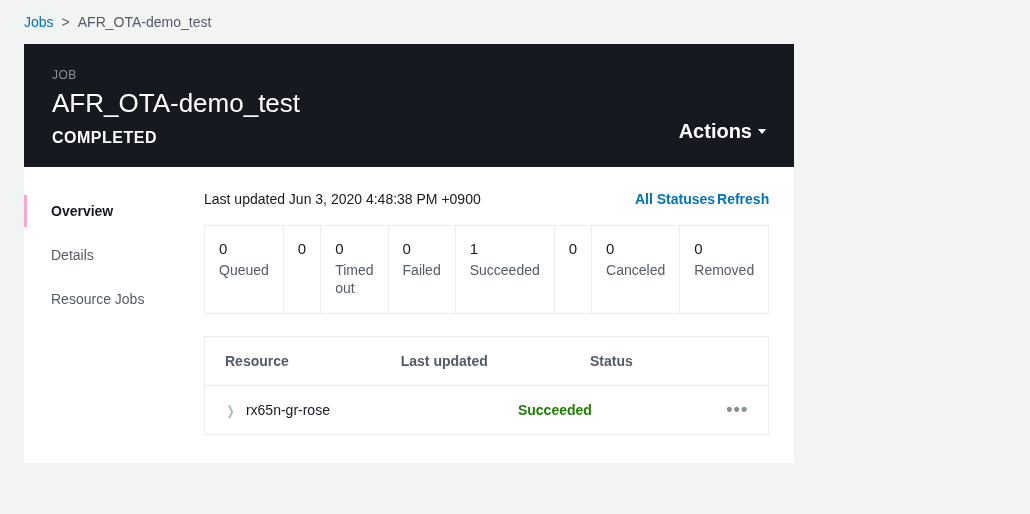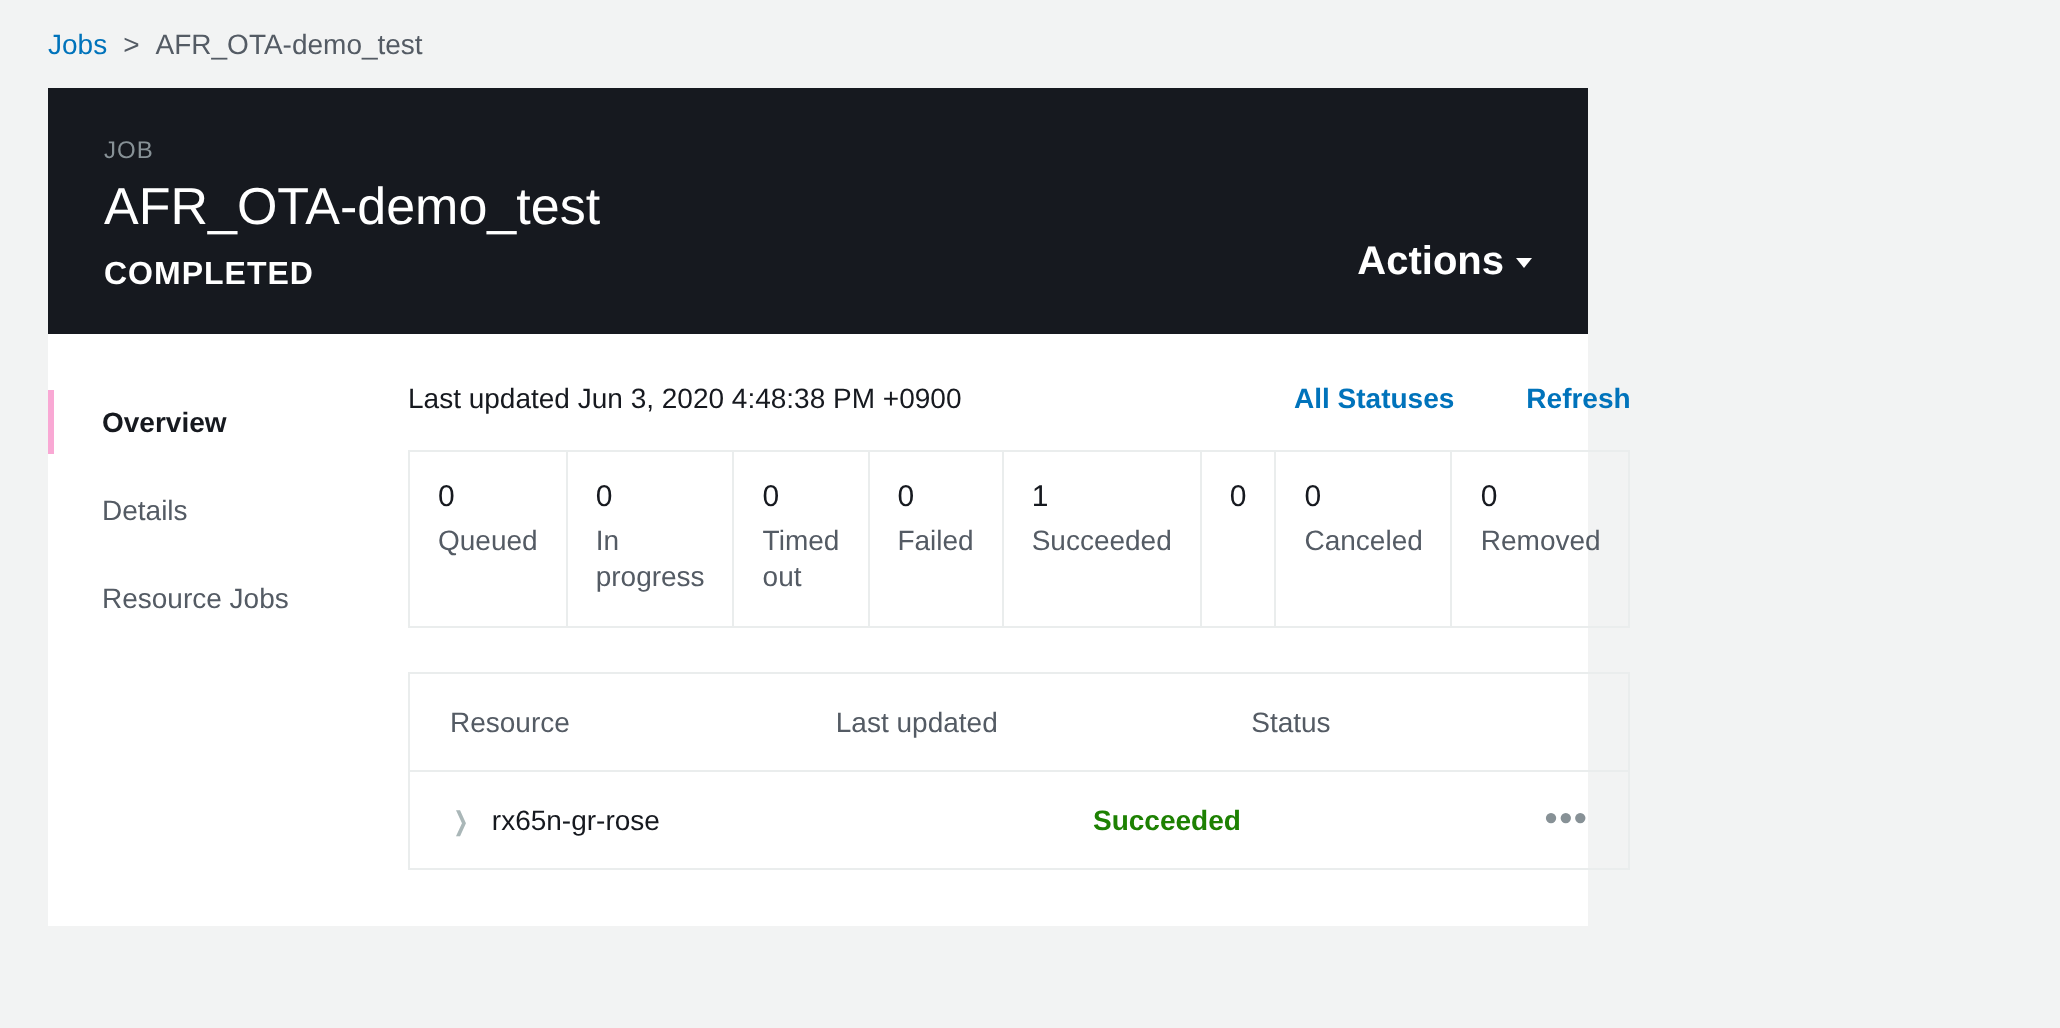--- a/index.html
+++ b/index.html
@@ -80,21 +80,21 @@
     border-left: 3px solid #f9a8d4;
   }
   .main { flex: 1; }
   .main-top {
     display: flex;
     justify-content: space-between;
     align-items: center;
     margin-bottom: 18px;
   }
   .last-updated { color: #16191f; font-size: 14px; }
-  .links { display: flex; gap: 36px; }
+  .links { display: flex; gap: 2px; }
   .links a { color: #0073bb; font-weight: 700; text-decoration: none; cursor: pointer; font-size: 14px; }
   .stats {
     display: flex;
     border: 1px solid #eaeded;
   }
   .stat {
     flex: 1;
     padding: 14px 14px 16px 14px;
     border-right: 1px solid #eaeded;
   }
@@ -105,21 +105,21 @@
     margin-top: 22px;
     border: 1px solid #eaeded;
   }
   .thead, .trow {
     display: flex;
     align-items: center;
   }
   .thead {
     padding: 16px 20px;
     border-bottom: 1px solid #eaeded;
-    font-weight: 400;
+    font-weight: 700;
     color: #545b64;
   }
   .trow {
     padding: 16px 20px;
     color: #16191f;
   }
   .col-res { flex: 1.3; display: flex; align-items: center; gap: 10px; }
   .col-upd { flex: 1.4; }
   .col-stat { flex: 0.8; }
   .col-act { width: 50px; text-align: right; }
@@ -184,21 +184,20 @@
           </div>
         </div>
 
         <div class="stats">
           <div class="stat">
             <div class="num">0</div>
             <div class="label">Queued</div>
           </div>
           <div class="stat">
             <div class="num">0</div>
-            <div class="label">In progress</div>
           </div>
           <div class="stat">
             <div class="num">0</div>
             <div class="label">Timed out</div>
           </div>
           <div class="stat">
             <div class="num">0</div>
             <div class="label">Failed</div>
           </div>
           <div class="stat">

